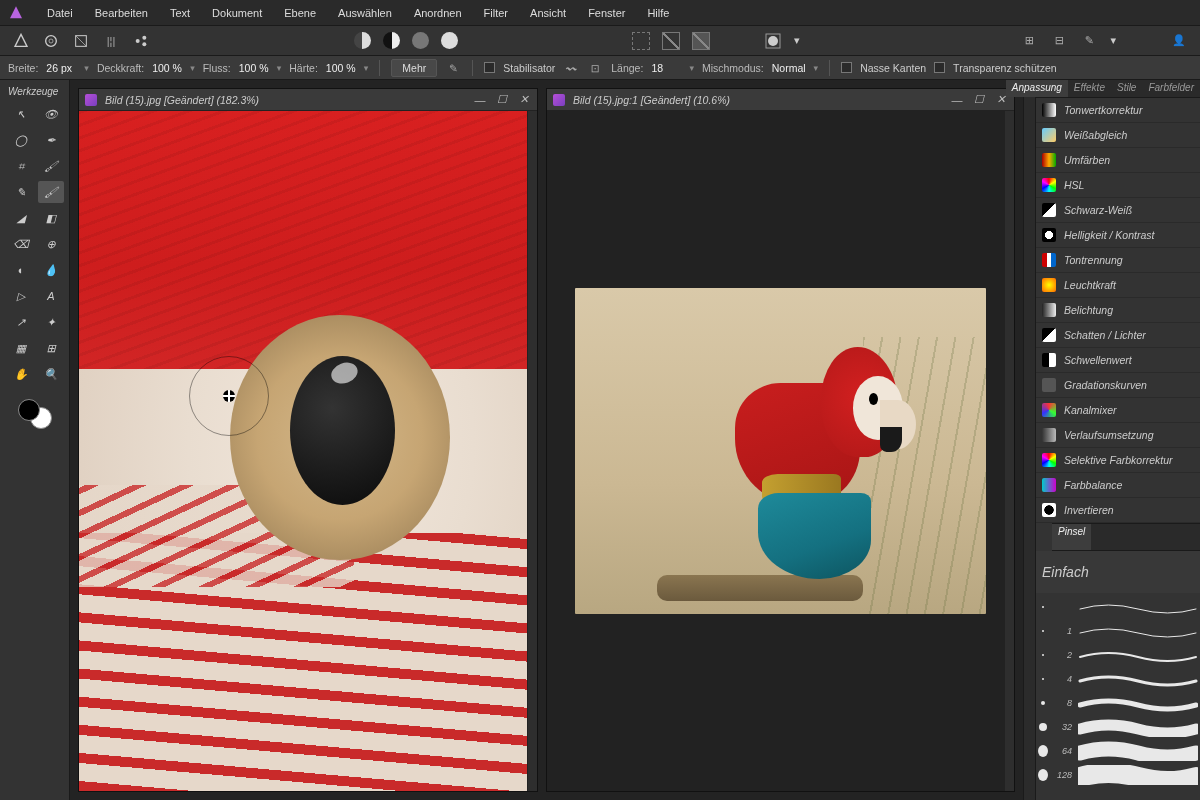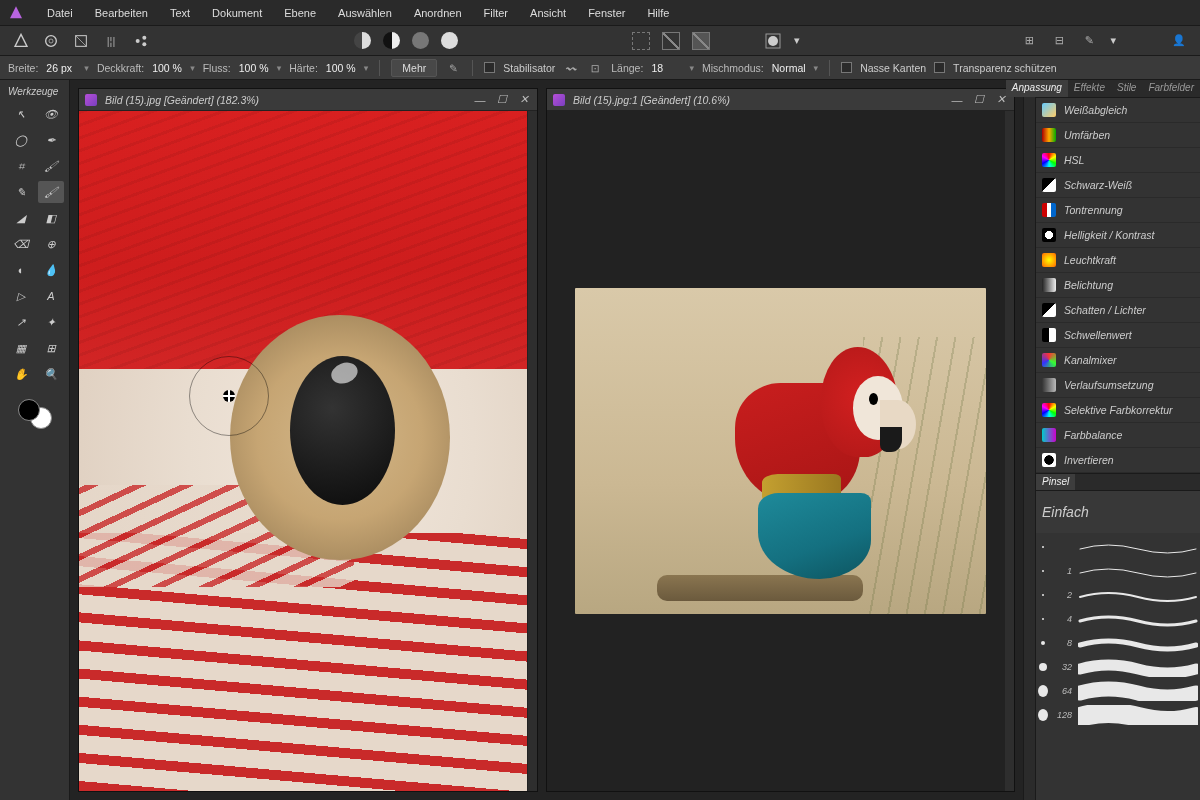--- a/index.html
+++ b/index.html
@@ -94,21 +94,21 @@
   .pf-branch{position:absolute;left:20%;bottom:4%;width:50%;height:8%;background:linear-gradient(180deg,#8a7550,#6b5a3d);border-radius:10px;}
   
   
   .panels{width:165px;background:#333;border-left:1px solid #1a1a1a;display:flex;flex-direction:column;}
   .panel-tabs{display:flex;background:#2a2a2a;height:18px;font-size:10px;border-bottom:1px solid #1a1a1a;justify-content:flex-end;}
   .ptab{padding:2px 6px;color:#999;}
   .ptab.active{background:#3d3d3d;color:#eee;}
   .adj-list{flex:0 0 auto;}
   .adj{display:flex;align-items:center;height:25px;padding:0 6px;gap:8px;font-size:10.5px;border-bottom:1px solid #2a2a2a;}
   .adj-ico{width:14px;height:14px;border-radius:2px;flex-shrink:0;}
-  .brush-tab{display:flex;background:#2a2a2a;height:18px;font-size:10px;border-top:1px solid #1a1a1a;border-bottom:1px solid #1a1a1a;}
+  .brush-tab{display:flex;background:#2a2a2a;height:28px;font-size:10px;border-top:1px solid #1a1a1a;border-bottom:1px solid #1a1a1a;margin-left:16px;}
   .brush-cat{padding:13px 6px;font-size:14px;color:#ccc;background:#383838;}
   .brush-list{padding:2px 2px;}
   .brush-row{display:flex;align-items:center;height:24px;gap:6px;}
   .bsize{width:18px;text-align:right;font-size:9px;color:#bbb;}
   .bstroke{flex:1;height:20px;position:relative;}
   .bstroke svg{width:100%;height:100%;}
   .bdot{width:10px;display:flex;justify-content:center;}
   .bdot span{background:#e8e8e8;border-radius:50%;}
   .right-rel{position:relative;}
   .panels-outer{display:flex;}
@@ -323,58 +323,66 @@
   <div class="thin-scroll"></div>
   <div class="panels right-rel">
     <div class="panel-tabs" id="ptabs">
           <div class="ptab active">Anpassung</div>
           <div class="ptab">Effekte</div>
           <div class="ptab">Stile</div>
           <div class="ptab">Farbfelder</div>
         </div>
     <div class="adj-list" id="adjlist">
           <div class="adj">
+            <div class="adj-ico" style="background: linear-gradient(90deg, rgb(0, 0, 0), rgb(255, 255, 255));"></div>
+            <span>Tonwertkorrektur</span>
+          </div>
+          <div class="adj">
             <div class="adj-ico" style="background: linear-gradient(135deg, rgb(102, 204, 255), rgb(255, 204, 102));"></div>
             <span>Weißabgleich</span>
           </div>
           <div class="adj">
             <div class="adj-ico" style="background: linear-gradient(90deg, rgb(170, 0, 0), rgb(255, 170, 0), rgb(0, 170, 0));"></div>
             <span>Umfärben</span>
           </div>
           <div class="adj">
             <div class="adj-ico" style="background: conic-gradient(red, yellow, lime, cyan, blue, magenta, red);"></div>
             <span>HSL</span>
           </div>
           <div class="adj">
             <div class="adj-ico" style="background: linear-gradient(135deg, rgb(0, 0, 0) 50%, rgb(255, 255, 255) 50%);"></div>
             <span>Schwarz-Weiß</span>
           </div>
           <div class="adj">
+            <div class="adj-ico" style="background: radial-gradient(circle, rgb(255, 255, 255) 40%, rgb(0, 0, 0) 42%);"></div>
+            <span>Helligkeit / Kontrast</span>
+          </div>
+          <div class="adj">
             <div class="adj-ico" style="background: linear-gradient(90deg, rgb(204, 0, 0) 33%, rgb(255, 255, 255) 33%, rgb(255, 255, 255) 66%, rgb(0, 102, 204) 66%);"></div>
             <span>Tontrennung</span>
           </div>
           <div class="adj">
-            <div class="adj-ico" style="background: radial-gradient(circle, rgb(255, 255, 255) 40%, rgb(0, 0, 0) 42%);"></div>
-            <span>Helligkeit / Kontrast</span>
-          </div>
-          <div class="adj">
             <div class="adj-ico" style="background: radial-gradient(circle, rgb(255, 255, 0), rgb(255, 102, 0));"></div>
             <span>Leuchtkraft</span>
           </div>
           <div class="adj">
             <div class="adj-ico" style="background: linear-gradient(90deg, rgb(34, 34, 34), rgb(238, 238, 238));"></div>
             <span>Belichtung</span>
           </div>
           <div class="adj">
             <div class="adj-ico" style="background: linear-gradient(135deg, rgb(0, 0, 0) 50%, rgb(255, 255, 255) 50%);"></div>
             <span>Schatten / Lichter</span>
           </div>
           <div class="adj">
             <div class="adj-ico" style="background: linear-gradient(90deg, rgb(0, 0, 0) 50%, rgb(255, 255, 255) 50%);"></div>
             <span>Schwellenwert</span>
+          </div>
+          <div class="adj">
+            <div class="adj-ico" style="background: rgb(85, 85, 85);"></div>
+            <span>Gradationskurven</span>
           </div>
           <div class="adj">
             <div class="adj-ico" style="background: conic-gradient(rgb(255, 51, 51), rgb(51, 255, 51), rgb(51, 51, 255), rgb(255, 51, 51));"></div>
             <span>Kanalmixer</span>
           </div>
           <div class="adj">
             <div class="adj-ico" style="background: linear-gradient(90deg, rgb(51, 51, 51), rgb(187, 187, 187));"></div>
             <span>Verlaufsumsetzung</span>
           </div>
           <div class="adj">

